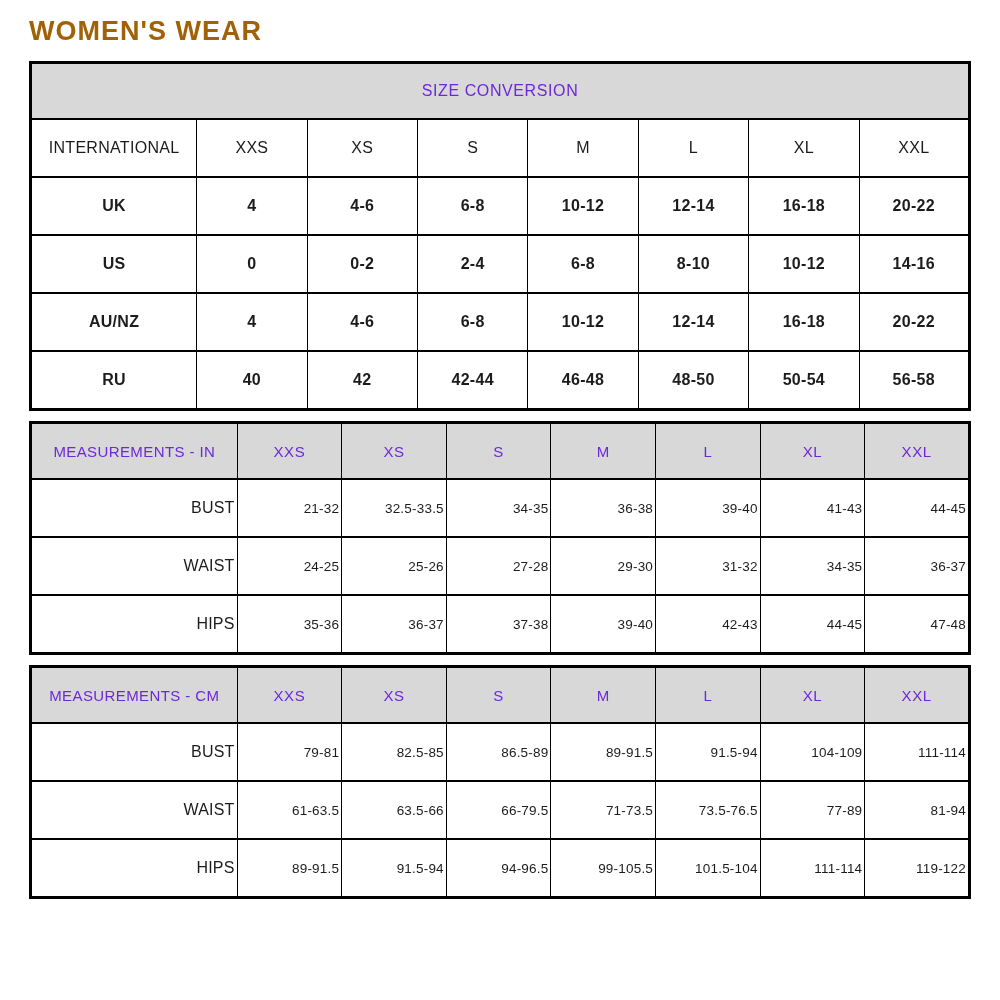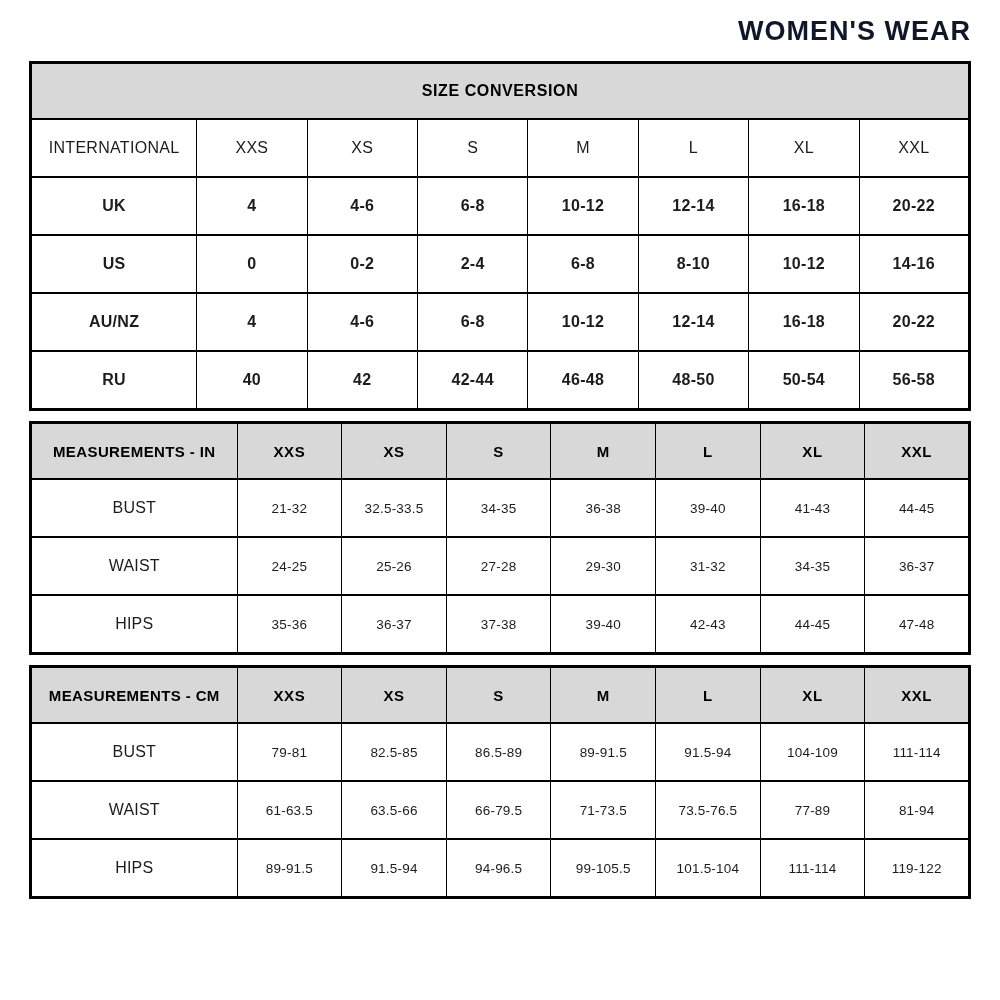--- a/index.html
+++ b/index.html
@@ -1,29 +1,29 @@
 <!DOCTYPE html>
 <html><head>
 <meta charset="utf-8">
 <style>
   html,body { margin:0; padding:0; background:#ffffff; }
   body { font-family:"Liberation Sans", sans-serif; color:#1c1c1c; }
   .page { width:942px; margin:0 auto; padding-top:10px; }
-  .page-title { text-align:right; font-size:27px; font-weight:700; letter-spacing:1px;
-                margin:6px 0 14px 0; color:#0f172a; }
+  .page-title { text-align:left; font-size:27px; font-weight:700; letter-spacing:1px;
+                margin:6px 0 14px 0; color:#a16207; }
   table.tbl { border-collapse:collapse; width:100%; table-layout:fixed;
               border:3px solid #000; margin:0 0 10px 0; }
   .tbl td, .tbl th { border:1.5px solid #000; border-top-width:2px; border-bottom-width:2px;
                      text-align:center; vertical-align:middle; padding:0 2px;
                      overflow:hidden; }
-  .banner { background:#d8d8d8; font-weight:700; font-size:16px; letter-spacing:0.6px;
-            height:54px; color:#000000; }
+  .banner { background:#d8d8d8; font-weight:400; font-size:16px; letter-spacing:0.6px;
+            height:54px; color:#6d28d9; }
   .conv td { height:56px; font-size:16px; font-weight:700; letter-spacing:0.3px; }
   .conv .colhead { font-weight:400; }
-  .meas td { height:56px; font-size:13.5px; font-weight:400; letter-spacing:0.2px; }
+  .meas td { height:56px; font-size:13.5px; font-weight:400; letter-spacing:0.2px;text-align:right; }
   .meas td.rowlabel { font-size:16px; }
   .meas th.sizehead { font-size:15px; }
   .meas th.measlabel { font-size:15px; letter-spacing:0.4px; }
 </style>
 </head>
 <body>
 
 <div class="page">
 
   <div class="page-title">WOMEN'S WEAR</div>

